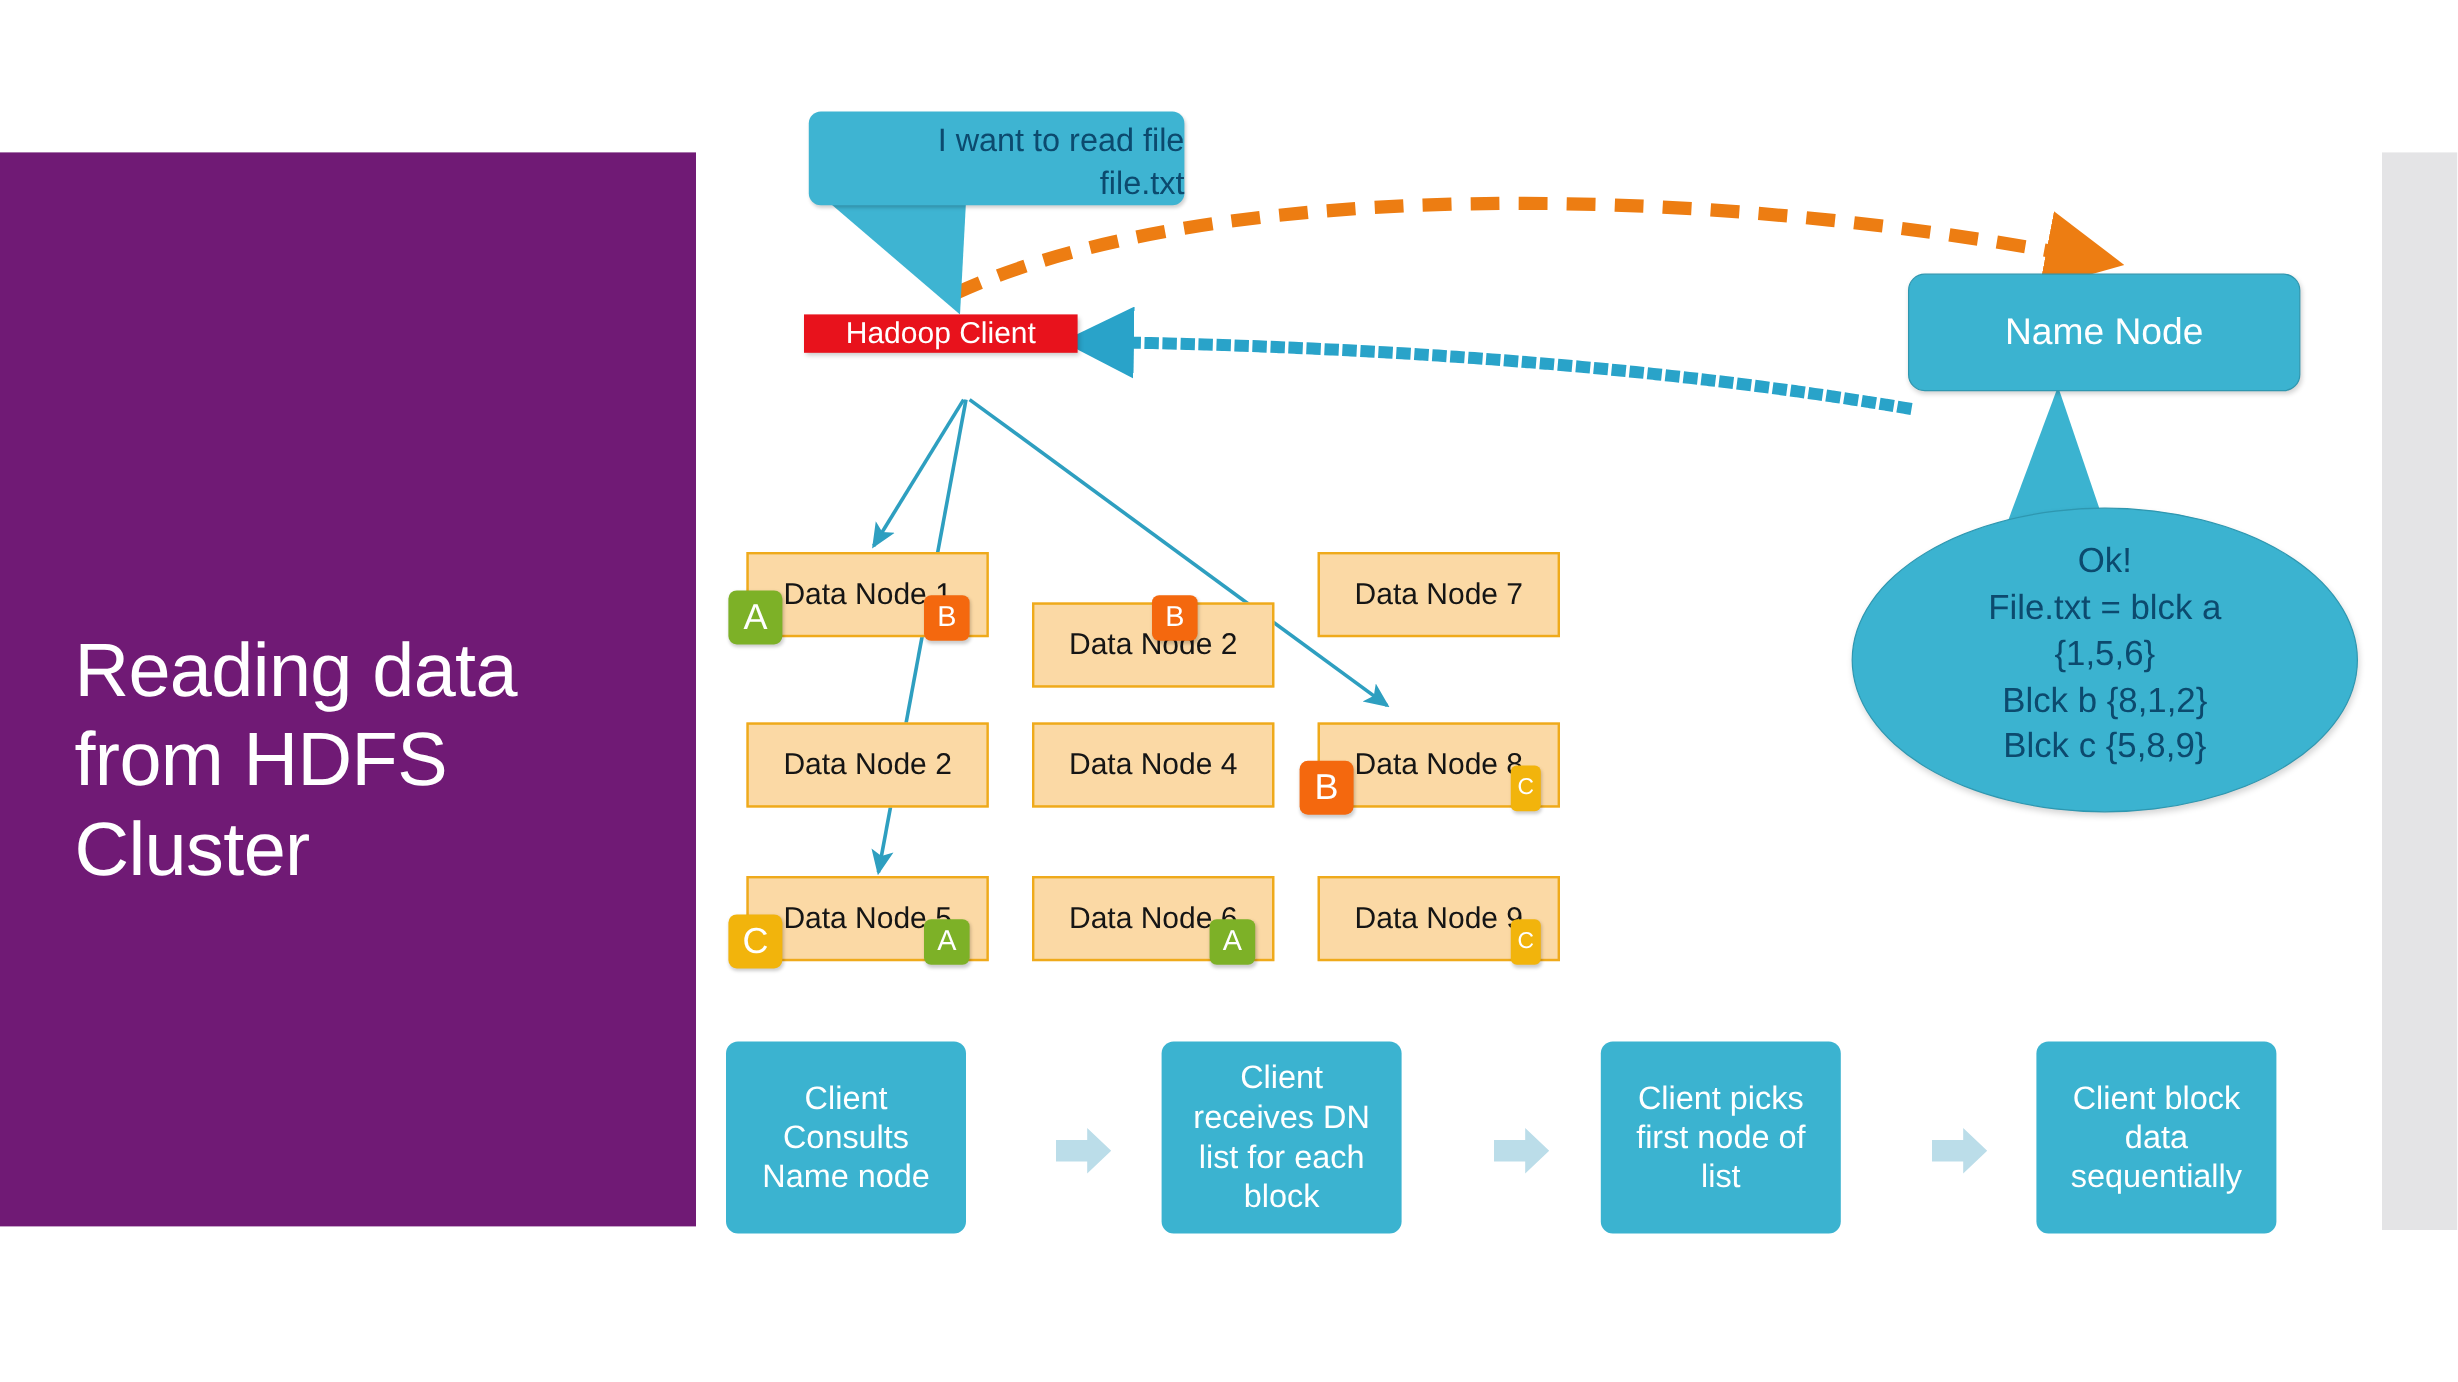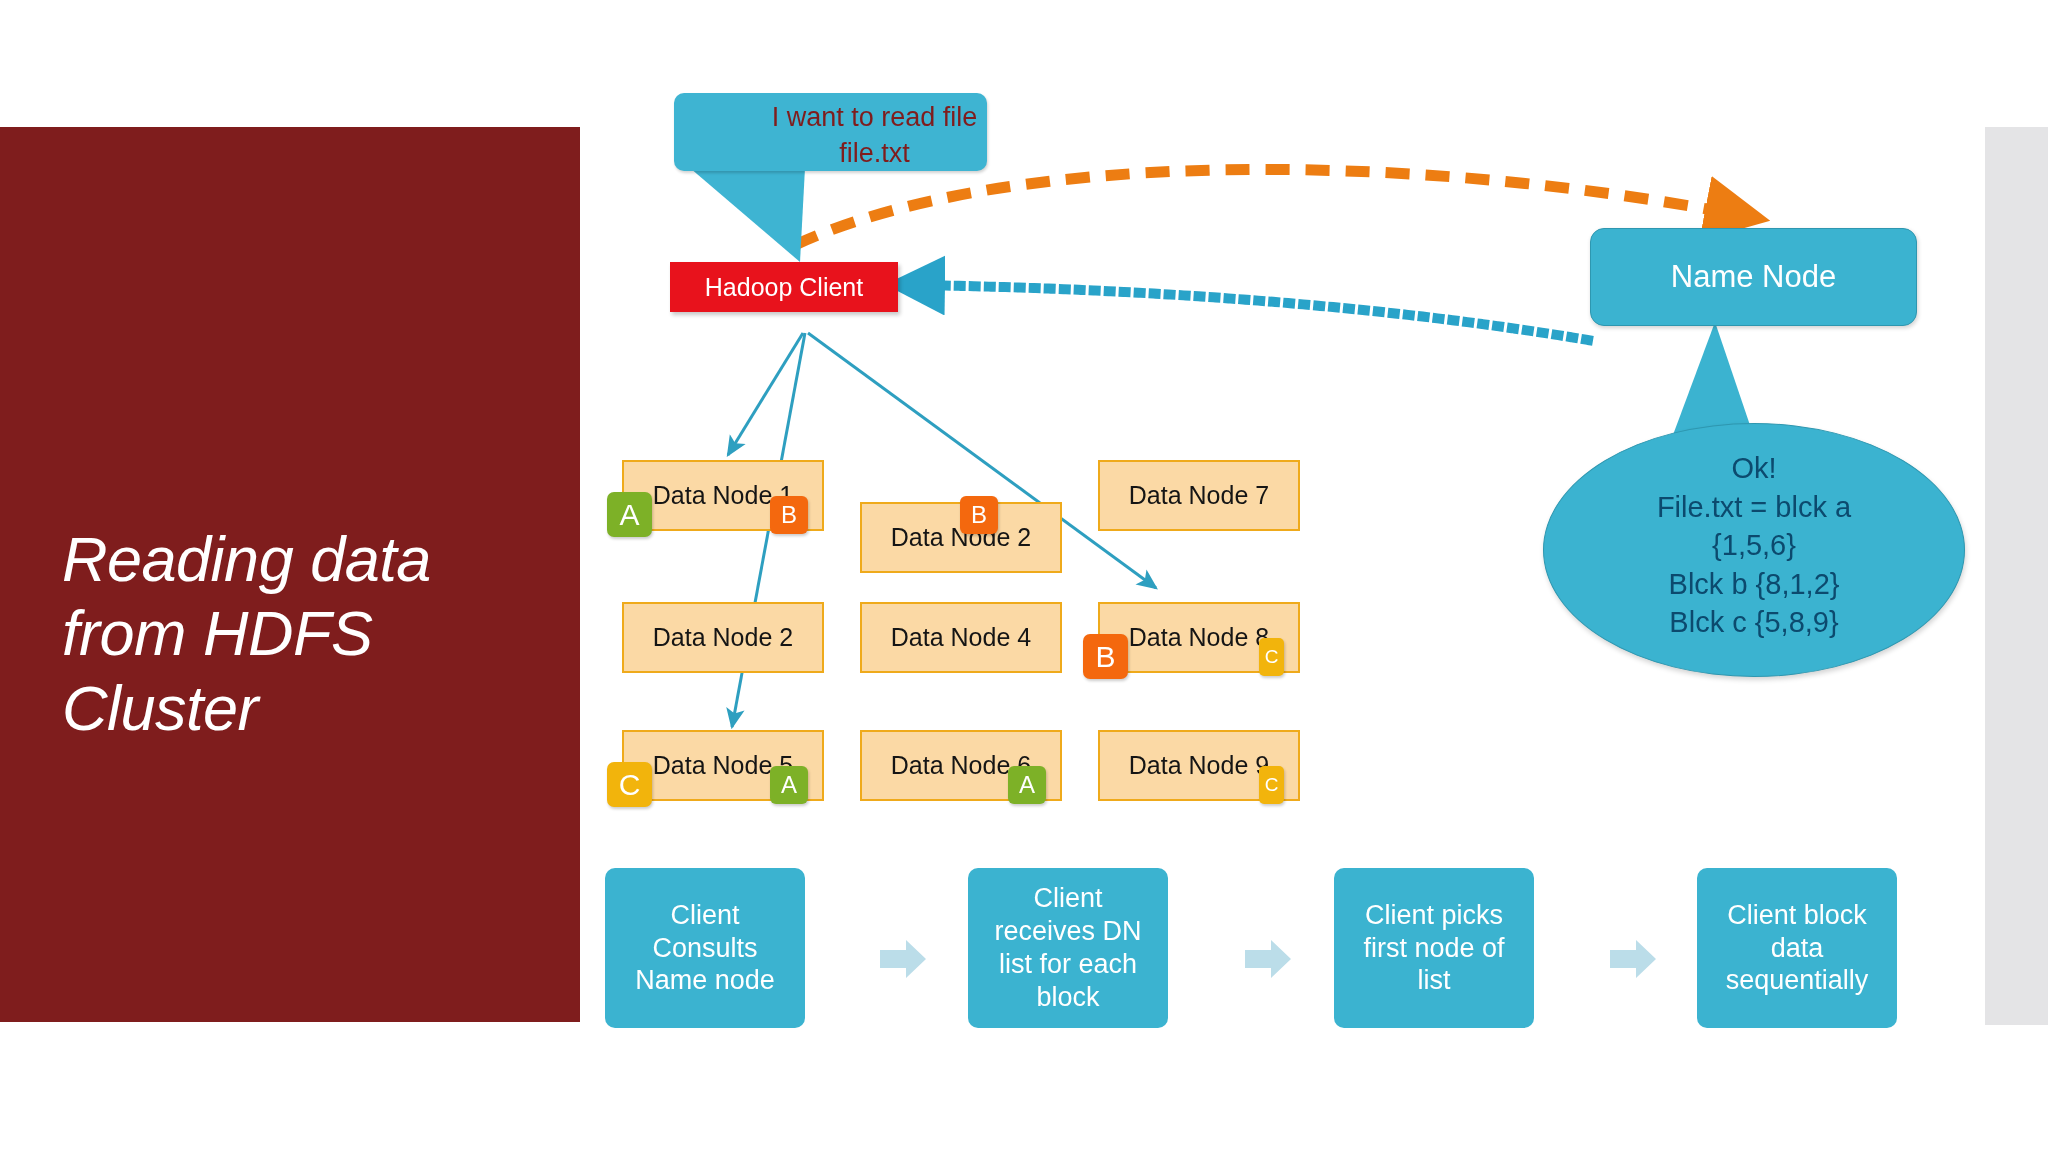--- a/index.html
+++ b/index.html
@@ -16,22 +16,21 @@
     font-family: "Liberation Sans", sans-serif;
   }
 
   
   #title-panel {
     position: absolute;
     left: 0px;
     top: 127px;
     width: 580px;
     height: 895px;
-    background: #7f1d1d;
-    font-style: italic;
+    background: #701a75;
   }
   #title-text {
     position: absolute;
     left: 62px;
     top: 395px;
     width: 470px;
     color: #ffffff;
     font-size: 63px;
     line-height: 1.18;
     font-weight: 400;
@@ -58,35 +57,34 @@
     height: 78px;
     background: #3EB4D2;
     border-radius: 10px;
     box-shadow: 1px 2px 3px rgba(0,0,0,0.18);
   }
   #speech-bubble-text {
     position: absolute;
     left: 0;
     top: 7px;
     width: 100%;
-    text-align: center;
-    color: #7f1d1d;
+    text-align: right;
+    color: #0c4a6e;
     font-size: 27px;
     line-height: 1.32;
     white-space: pre-line;
-    padding-left: 44px;
   }
 
   
   #hadoop-client {
     position: absolute;
     left: 670px;
     top: 262px;
     width: 228px;
-    height: 50px;
+    height: 32px;
     background: #E8121C;
     box-shadow: 2px 3px 4px rgba(0,0,0,0.22);
     display: flex;
     align-items: center;
     justify-content: center;
   }
   #hadoop-client span {
     color: #ffffff;
     font-size: 25px;
   }

